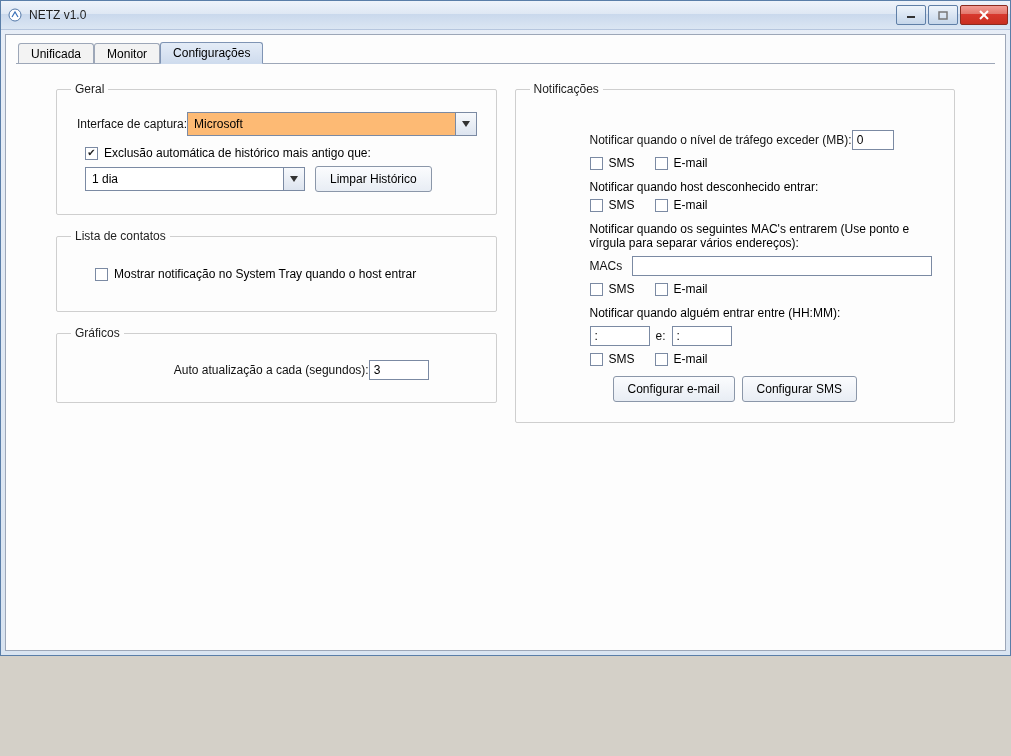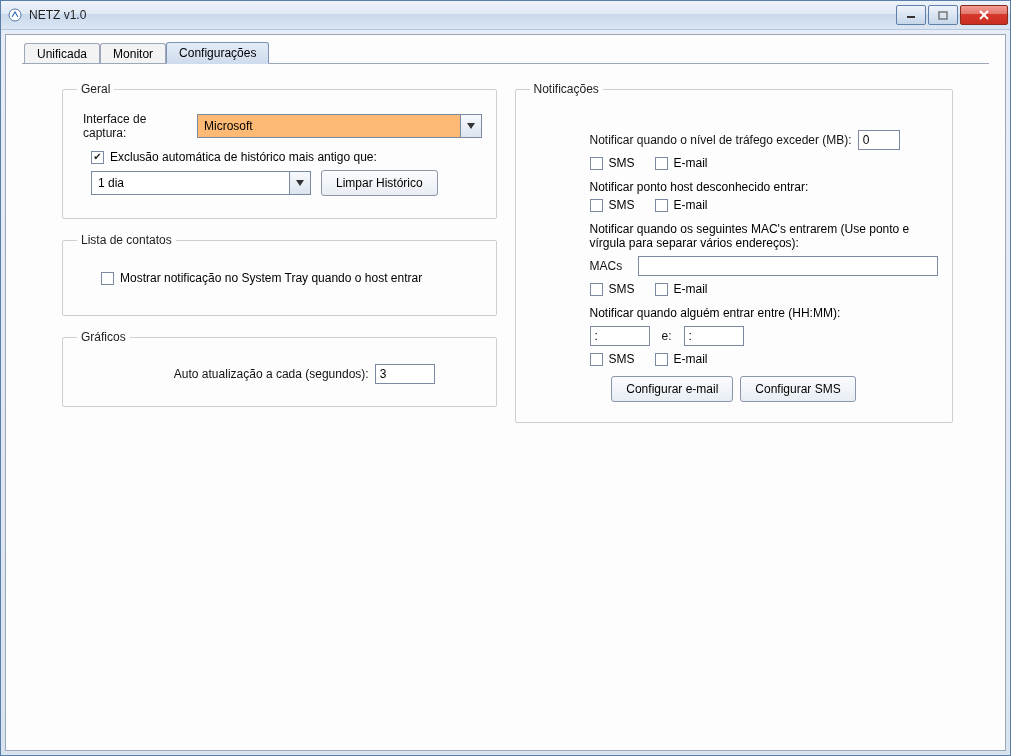--- a/index.html
+++ b/index.html
@@ -7,21 +7,21 @@
     padding: 0;
     font-family: Tahoma, Arial, sans-serif;
     font-size: 12px;
     background: #d4d0c8;
     width: 1011px;
     height: 756px;
     overflow: hidden;
   }
   .window {
     width: 1011px;
-    height: 756px;
+    height: 656px;
     background: linear-gradient(to bottom, #e8eef7, #d9e4f1);
     border: 1px solid #5a7ea8;
     box-sizing: border-box;
     display: flex;
     flex-direction: column;
   }
   .titlebar {
     height: 28px;
     background: linear-gradient(to bottom, #eef3fa 0%, #dfe8f4 45%, #c9d8ec 46%, #dbe6f3 100%);
     display: flex;
@@ -68,21 +68,21 @@
     border-color: #8b2b1f;
     color: #fff;
   }
   .content {
     flex: 1;
     background: #fdfdfd;
     margin: 4px;
     border: 1px solid #9da7b8;
     box-sizing: border-box;
     position: relative;
-    padding: 6px 16px;
+    padding: 6px 10px;
   }
   .tabs {
     display: flex;
     align-items: flex-end;
     height: 22px;
     padding-left: 2px;
   }
   .tab {
     border: 1px solid #9da7b8;
     border-bottom: none;
@@ -127,21 +127,21 @@
     padding: 10px 14px 16px 14px;
   }
   fieldset.group > legend {
     font-size: 12px;
     color: #222;
     padding: 0 4px;
   }
   .row {
     display: flex;
     align-items: center;
-    gap: 6px;
+    gap: 0;
     margin: 6px 0;
   }
   label.plain {
     font-size: 12px;
     color: #111;
   }
   .select {
     display: inline-flex;
     align-items: stretch;
     border: 1px solid #7b8aa3;
@@ -336,21 +336,21 @@
                     <span>SMS</span>
                   </span>
                 <span class="chk">
                     <span class="chkbox"></span>
                     <span>E-mail</span>
                   </span>
               </div>
             </div>
 
             <div class="notif-block" style="margin-left:60px;">
-              <div class="notif-label">Notificar ponto host desconhecido entrar:</div>
+              <div class="notif-label">Notificar quando host desconhecido entrar:</div>
               <div class="chkrow">
                 <span class="chk">
                     <span class="chkbox"></span>
                     <span>SMS</span>
                   </span>
                 <span class="chk">
                     <span class="chkbox"></span>
                     <span>E-mail</span>
                   </span>
               </div>

